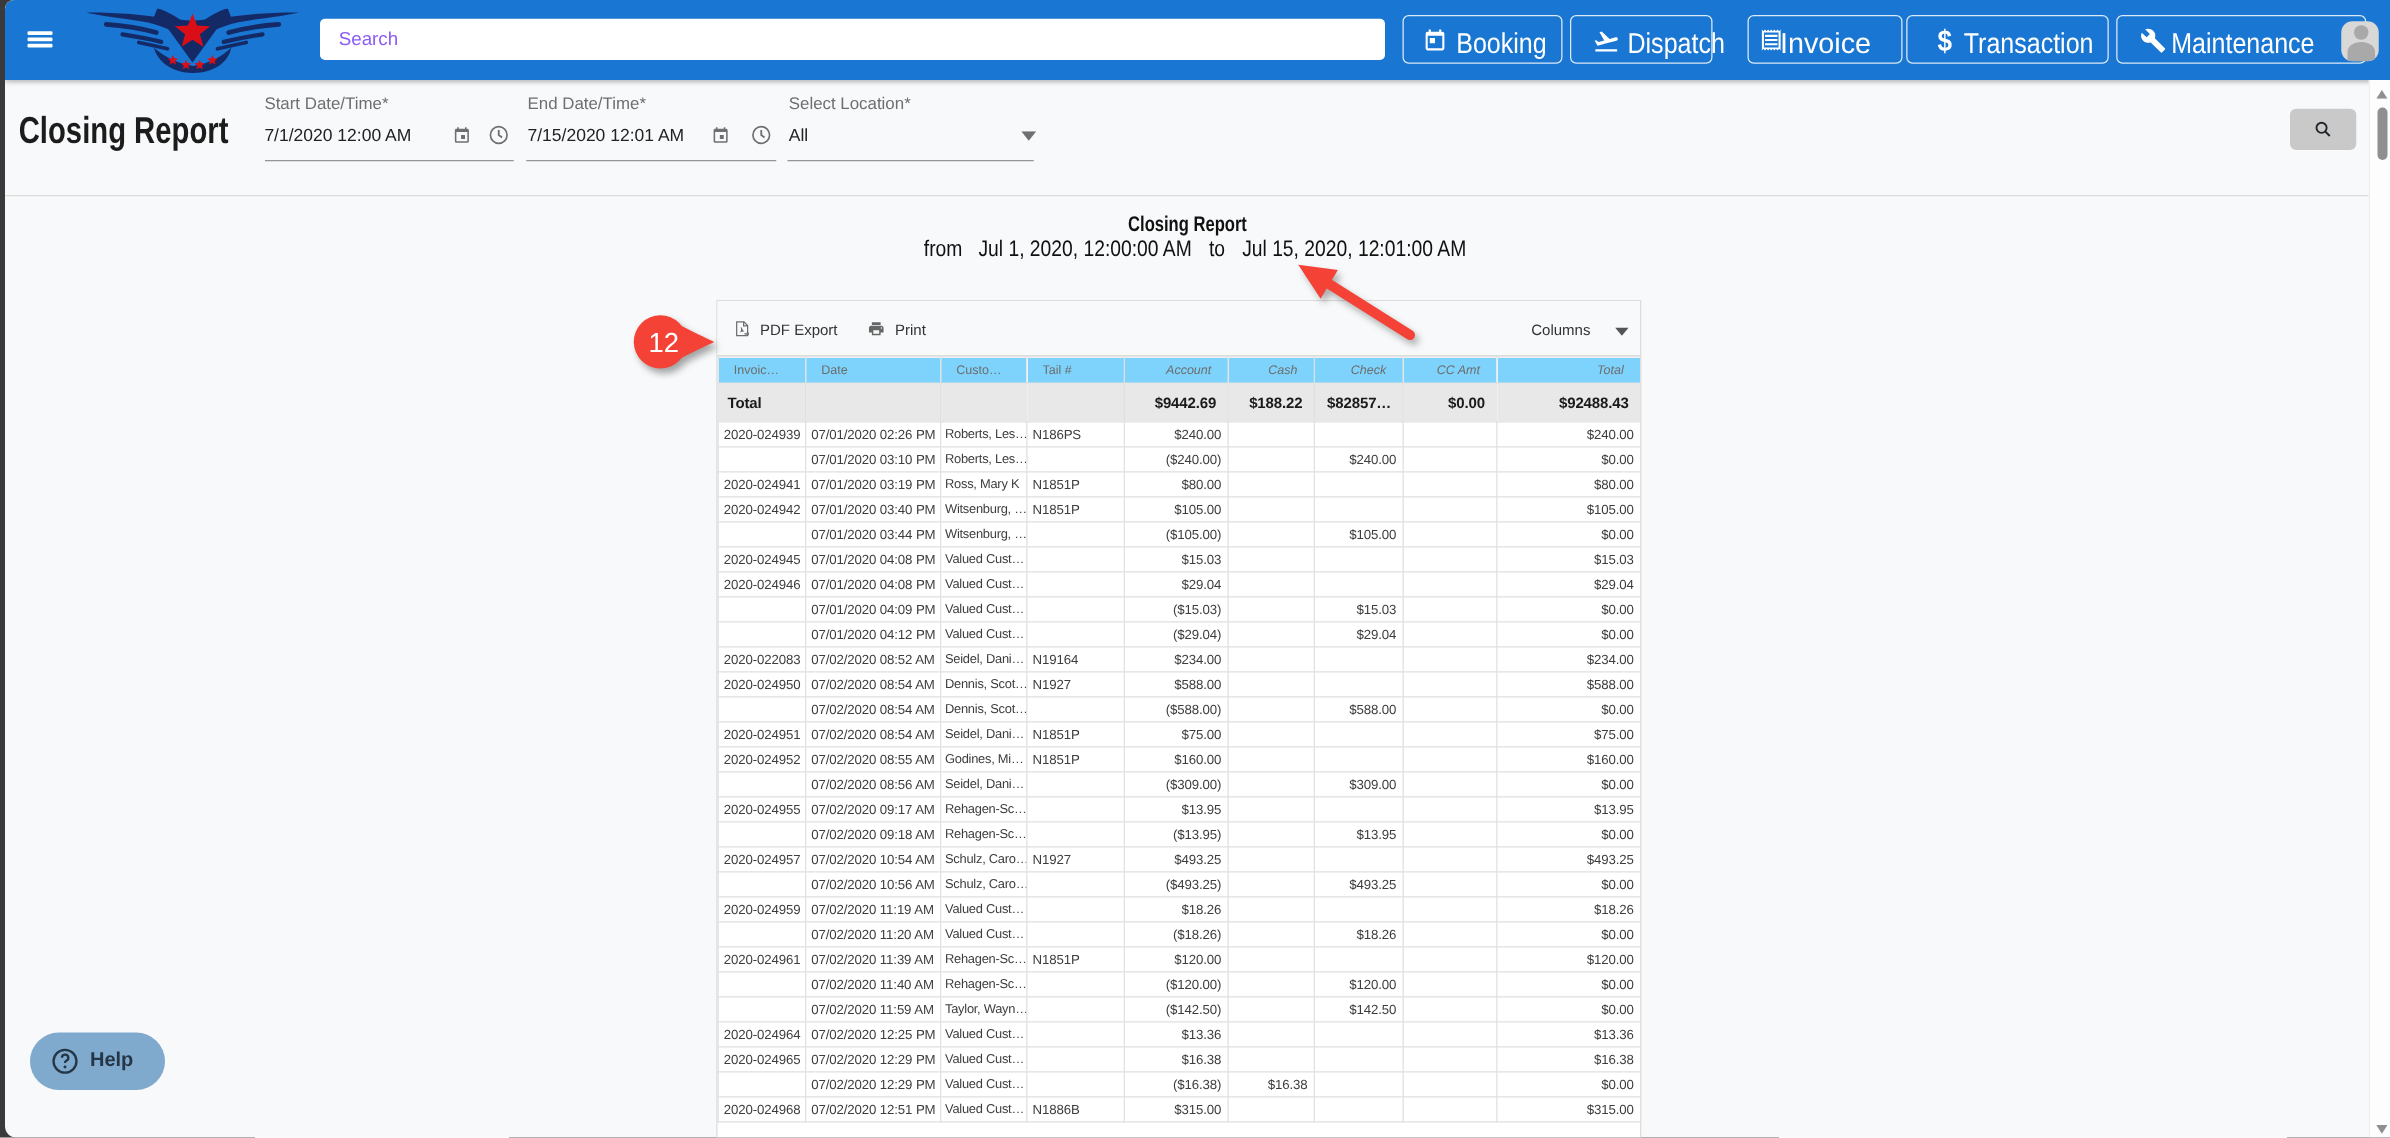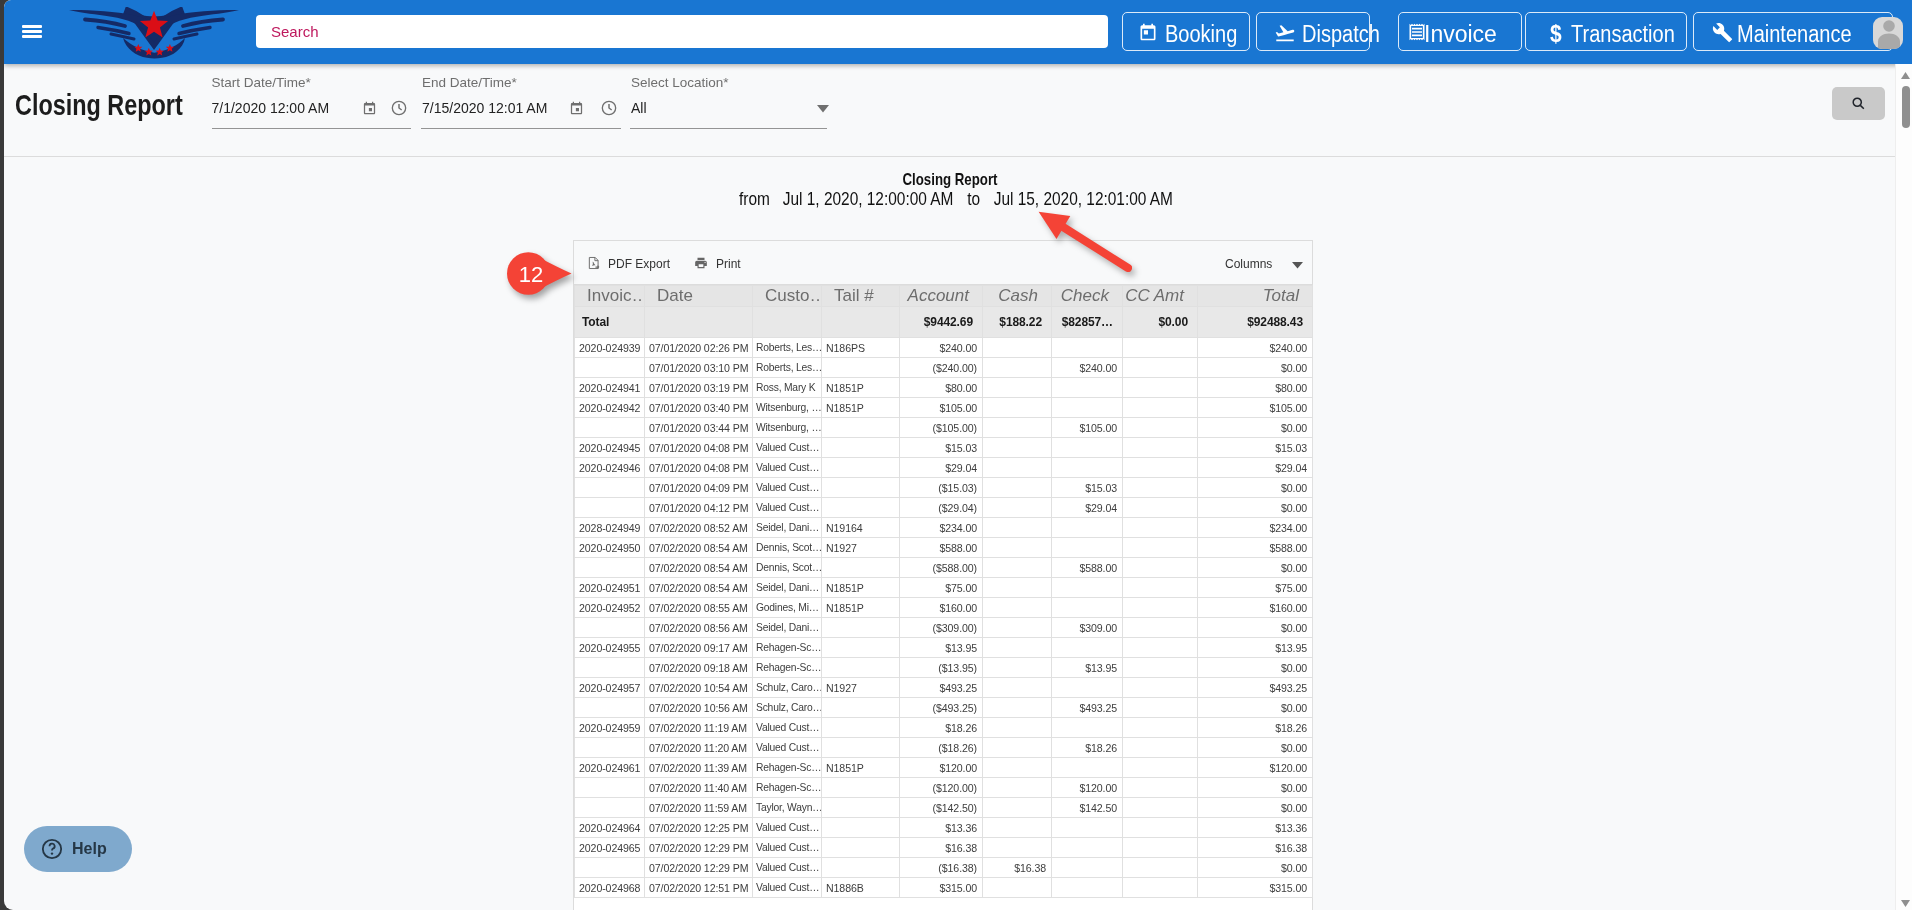--- a/index.html
+++ b/index.html
@@ -4,21 +4,21 @@
 <style>
 *{margin:0;padding:0;box-sizing:border-box;}
 html,body{width:1912px;height:910px;overflow:hidden;}
 body{font-family:"Liberation Sans",sans-serif;background:#3a3a3a;position:relative;}
 #content{position:absolute;left:4px;top:0;width:1908px;height:910px;background:#f8f9fa;
   border-radius:7px 0 0 9px;overflow:hidden;}
 
 #hdr{position:absolute;left:0;top:0;width:1908px;height:64px;background:#1976d2;border-top-left-radius:7px;box-shadow:0 1.5px 4px rgba(0,0,0,0.28);}
 .hbar{position:absolute;left:17.8px;width:20px;height:2.6px;background:#fff;border-radius:1px;}
 #searchbox{position:absolute;left:252px;top:15px;width:852px;height:33px;background:#fff;border-radius:4px;
-  color:#be185d;font-size:15px;line-height:33px;padding-left:15px;}
+  color:#8b5cf6;font-size:15px;line-height:33px;padding-left:15px;}
 .navbtn{position:absolute;top:12px;height:39px;border:1.4px solid rgba(255,255,255,0.85);border-radius:5px;color:#fff;padding-left:16px;}
 .navbtn .bt{position:absolute;top:8px;font-size:23px;transform:scaleX(0.87);transform-origin:0 50%;white-space:nowrap;}
 #avatar{position:absolute;left:1869px;top:17px;width:30px;height:32px;border-radius:9px;background:#d8d8d8;overflow:hidden;}
 
 #ptitle{position:absolute;left:10.5px;top:88px;font-size:30px;font-weight:bold;color:#1c1c1c;
   transform:scaleX(0.78);transform-origin:0 50%;white-space:nowrap;}
 .flabel{position:absolute;font-size:13.5px;color:#6e6e6e;}
 .fval{position:absolute;font-size:14px;color:#222;}
 .funder{position:absolute;height:1px;background:#949494;}
 #searchbtn{position:absolute;left:1828px;top:87px;width:53px;height:33px;background:#c9c9c9;border-radius:5px;}
@@ -28,21 +28,21 @@
   transform:scaleX(0.78);}
 #rsub{position:absolute;left:-2px;top:189px;width:1908px;text-align:center;font-size:18px;color:#111;
   transform:scaleX(0.857);white-space:nowrap;}
 #rsub span.g{display:inline-block;}
 
 #tablebox{position:absolute;left:569px;top:240px;width:740px;height:690px;background:#fff;border:1px solid #dcdcdc;}
 #toolbar{position:absolute;left:0;top:0;width:738px;height:44px;background:#f8f9fa;border-bottom:1px solid #dcdcdc;}
 .tbtxt{position:absolute;top:0;height:44px;line-height:47px;font-size:12px;color:#333;}
 table{border-collapse:collapse;table-layout:fixed;width:738px;position:absolute;left:0;top:44px;font-size:10.6px;color:#3d3d3d;}
 td,th{border:1px solid #e0e0e0;overflow:hidden;white-space:nowrap;}
-th{height:21px;font-size:17px;font-weight:normal;color:#6d6d6d;background:#e5e5e5;}
+th{height:21px;font-size:10px;font-weight:normal;color:#6d6d6d;background:#7dd3fc;}
 th.txt{text-align:left;padding-left:12px;}
 th.num{text-align:right;padding-right:13px;font-style:italic;}
 tr.total td{background:#e8e8e8;font-weight:bold;font-size:12px;color:#1a1a1a;height:31px;}
 tr.total td.txt{padding-left:7px;}
 tr.total td.num{padding-right:9px;}
 td{height:20px;letter-spacing:-0.1px;}
 td.txt{text-align:left;padding-left:4px;} td.txt:nth-child(3){padding-left:3px;font-size:10.3px;letter-spacing:-0.2px;}
 td.num{text-align:right;padding-right:5px;}
 
 #sbar{position:absolute;left:1891px;top:64px;width:17px;height:846px;background:#fdfdfd;border-left:1px solid #eee;}
@@ -316,21 +316,21 @@
             <td class="txt">07/01/2020 04:12 PM</td>
             <td class="txt">Valued Cust…</td>
             <td class="txt"></td>
             <td class="num">($29.04)</td>
             <td class="num"></td>
             <td class="num">$29.04</td>
             <td class="num"></td>
             <td class="num">$0.00</td>
           </tr>
 <tr>
-            <td class="txt">2028-024949</td>
+            <td class="txt">2020-022083</td>
             <td class="txt">07/02/2020 08:52 AM</td>
             <td class="txt">Seidel, Dani…</td>
             <td class="txt">N19164</td>
             <td class="num">$234.00</td>
             <td class="num"></td>
             <td class="num"></td>
             <td class="num"></td>
             <td class="num">$234.00</td>
           </tr>
 <tr>

